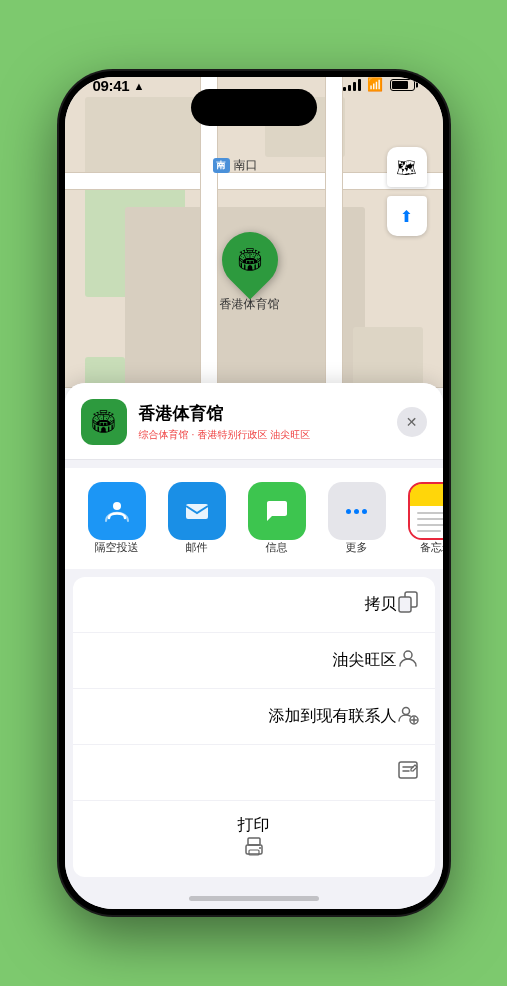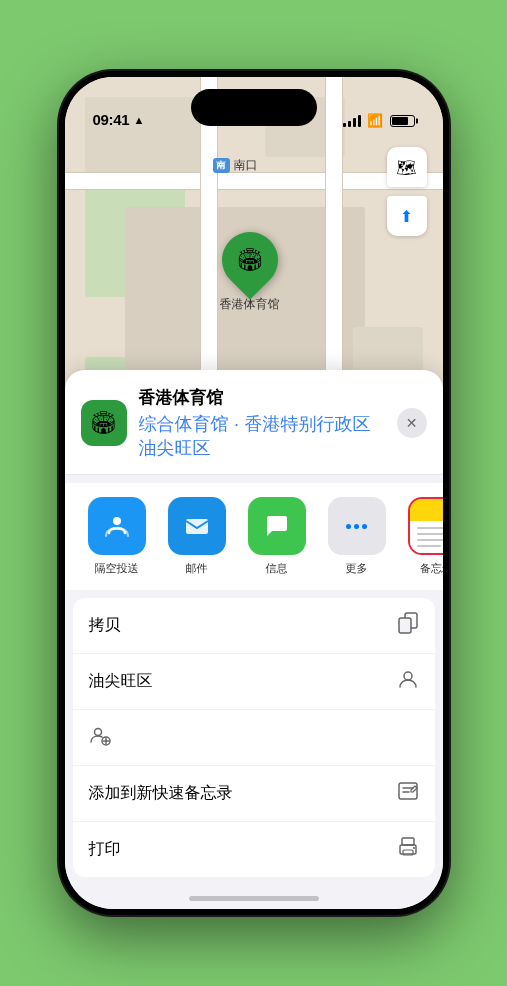--- a/index.html
+++ b/index.html
@@ -45,21 +45,21 @@
     }
     
     .status-bar {
       position: absolute;
       top: 0;
       left: 0;
       right: 0;
       height: 59px;
       z-index: 50;
       display: flex;
-      align-items: flex-end;
+      align-items: flex-start;
       padding: 0 28px 8px;
       justify-content: space-between;
     }
     .status-time {
       font-size: 15px;
       font-weight: 600;
       color: #000;
       letter-spacing: -0.3px;
     }
     .status-icons {
@@ -256,22 +256,22 @@
     .place-info {
       flex: 1;
     }
     .place-name {
       font-size: 17px;
       font-weight: 600;
       color: #000;
       margin-bottom: 3px;
     }
     .place-subtitle {
-      font-size: 18px;
-      color: #3b82f6;
+      font-size: 10px;
+      color: #ef4444;
     }
     .close-btn {
       width: 30px;
       height: 30px;
       background: #e5e5ea;
       border-radius: 50%;
       display: flex;
       align-items: center;
       justify-content: center;
       cursor: pointer;
@@ -287,21 +287,20 @@
       display: flex;
       gap: 8px;
       overflow-x: auto;
       scrollbar-width: none;
     }
     .share-row::-webkit-scrollbar { display: none; }
     .share-item {
       display: flex;
       flex-direction: column;
       align-items: center;
-      gap: 6px;
       flex-shrink: 0;
       width: 72px;
       cursor: pointer;
       justify-content: center;
     }
     .share-icon-wrap {
       width: 58px;
       height: 58px;
       border-radius: 14px;
       display: flex;
@@ -361,27 +360,28 @@
     .action-list {
       background: #fff;
       margin-top: 8px;
       border-radius: 12px;
       margin-left: 8px;
       margin-right: 8px;
     }
     .action-item {
       display: flex;
       align-items: center;
-      justify-content: space-between;
+      justify-content: flex-end;
       padding: 14px 16px;
       border-bottom: 1px solid #f0f0f5;
       cursor: pointer;
     }
     .action-item:last-child {
       border-bottom: none;
+      flex-direction: column;
     }
     .action-label {
       font-size: 16px;
       color: #000;
     }
     .action-icon {
       font-size: 20px;
       color: #666;
     }
     
@@ -547,32 +547,32 @@
           <span class="action-label">油尖旺区</span>
           <span class="action-icon">
             <svg width="22" height="22" viewBox="0 0 22 22" fill="none">
               <circle cx="11" cy="8" r="4" stroke="#666" stroke-width="1.5" fill="none"></circle>
               <path d="M3 19 C3 14.5 7 12 11 12 C15 12 19 14.5 19 19" stroke="#666" stroke-width="1.5" fill="none" stroke-linecap="round"></path>
             </svg>
           </span>
         </div>
 
         <div class="action-item">
+          <span class="action-label">添加到现有联系人</span>
           <span class="action-icon">
             <svg width="22" height="22" viewBox="0 0 22 22" fill="none">
               <circle cx="9" cy="8" r="3.5" stroke="#666" stroke-width="1.5" fill="none"></circle>
               <path d="M2 18 C2 14 5.5 12 9 12 C10.5 12 12 12.4 13.2 13.2" stroke="#666" stroke-width="1.5" fill="none" stroke-linecap="round"></path>
               <circle cx="17" cy="17" r="4" stroke="#666" stroke-width="1.5" fill="none"></circle>
               <path d="M17 14.5 L17 19.5 M14.5 17 L19.5 17" stroke="#666" stroke-width="1.5" stroke-linecap="round"></path>
             </svg>
           </span>
         </div>
 
         <div class="action-item">
-          <span class="action-label">添加到新快速备忘录</span>
           <span class="action-icon">
             <svg width="22" height="22" viewBox="0 0 22 22" fill="none">
               <rect x="2" y="3" width="18" height="16" rx="2" stroke="#666" stroke-width="1.5" fill="none"></rect>
               <path d="M6 8 L16 8 M6 12 L12 12" stroke="#666" stroke-width="1.5" stroke-linecap="round"></path>
               <path d="M16 12 L20 8 M20 8 L18 6 L14 10 L14 12 L16 12" stroke="#666" stroke-width="1.2" fill="none" stroke-linecap="round" stroke-linejoin="round"></path>
             </svg>
           </span>
         </div>
 
         <div class="action-item" style="border-bottom:none;">

